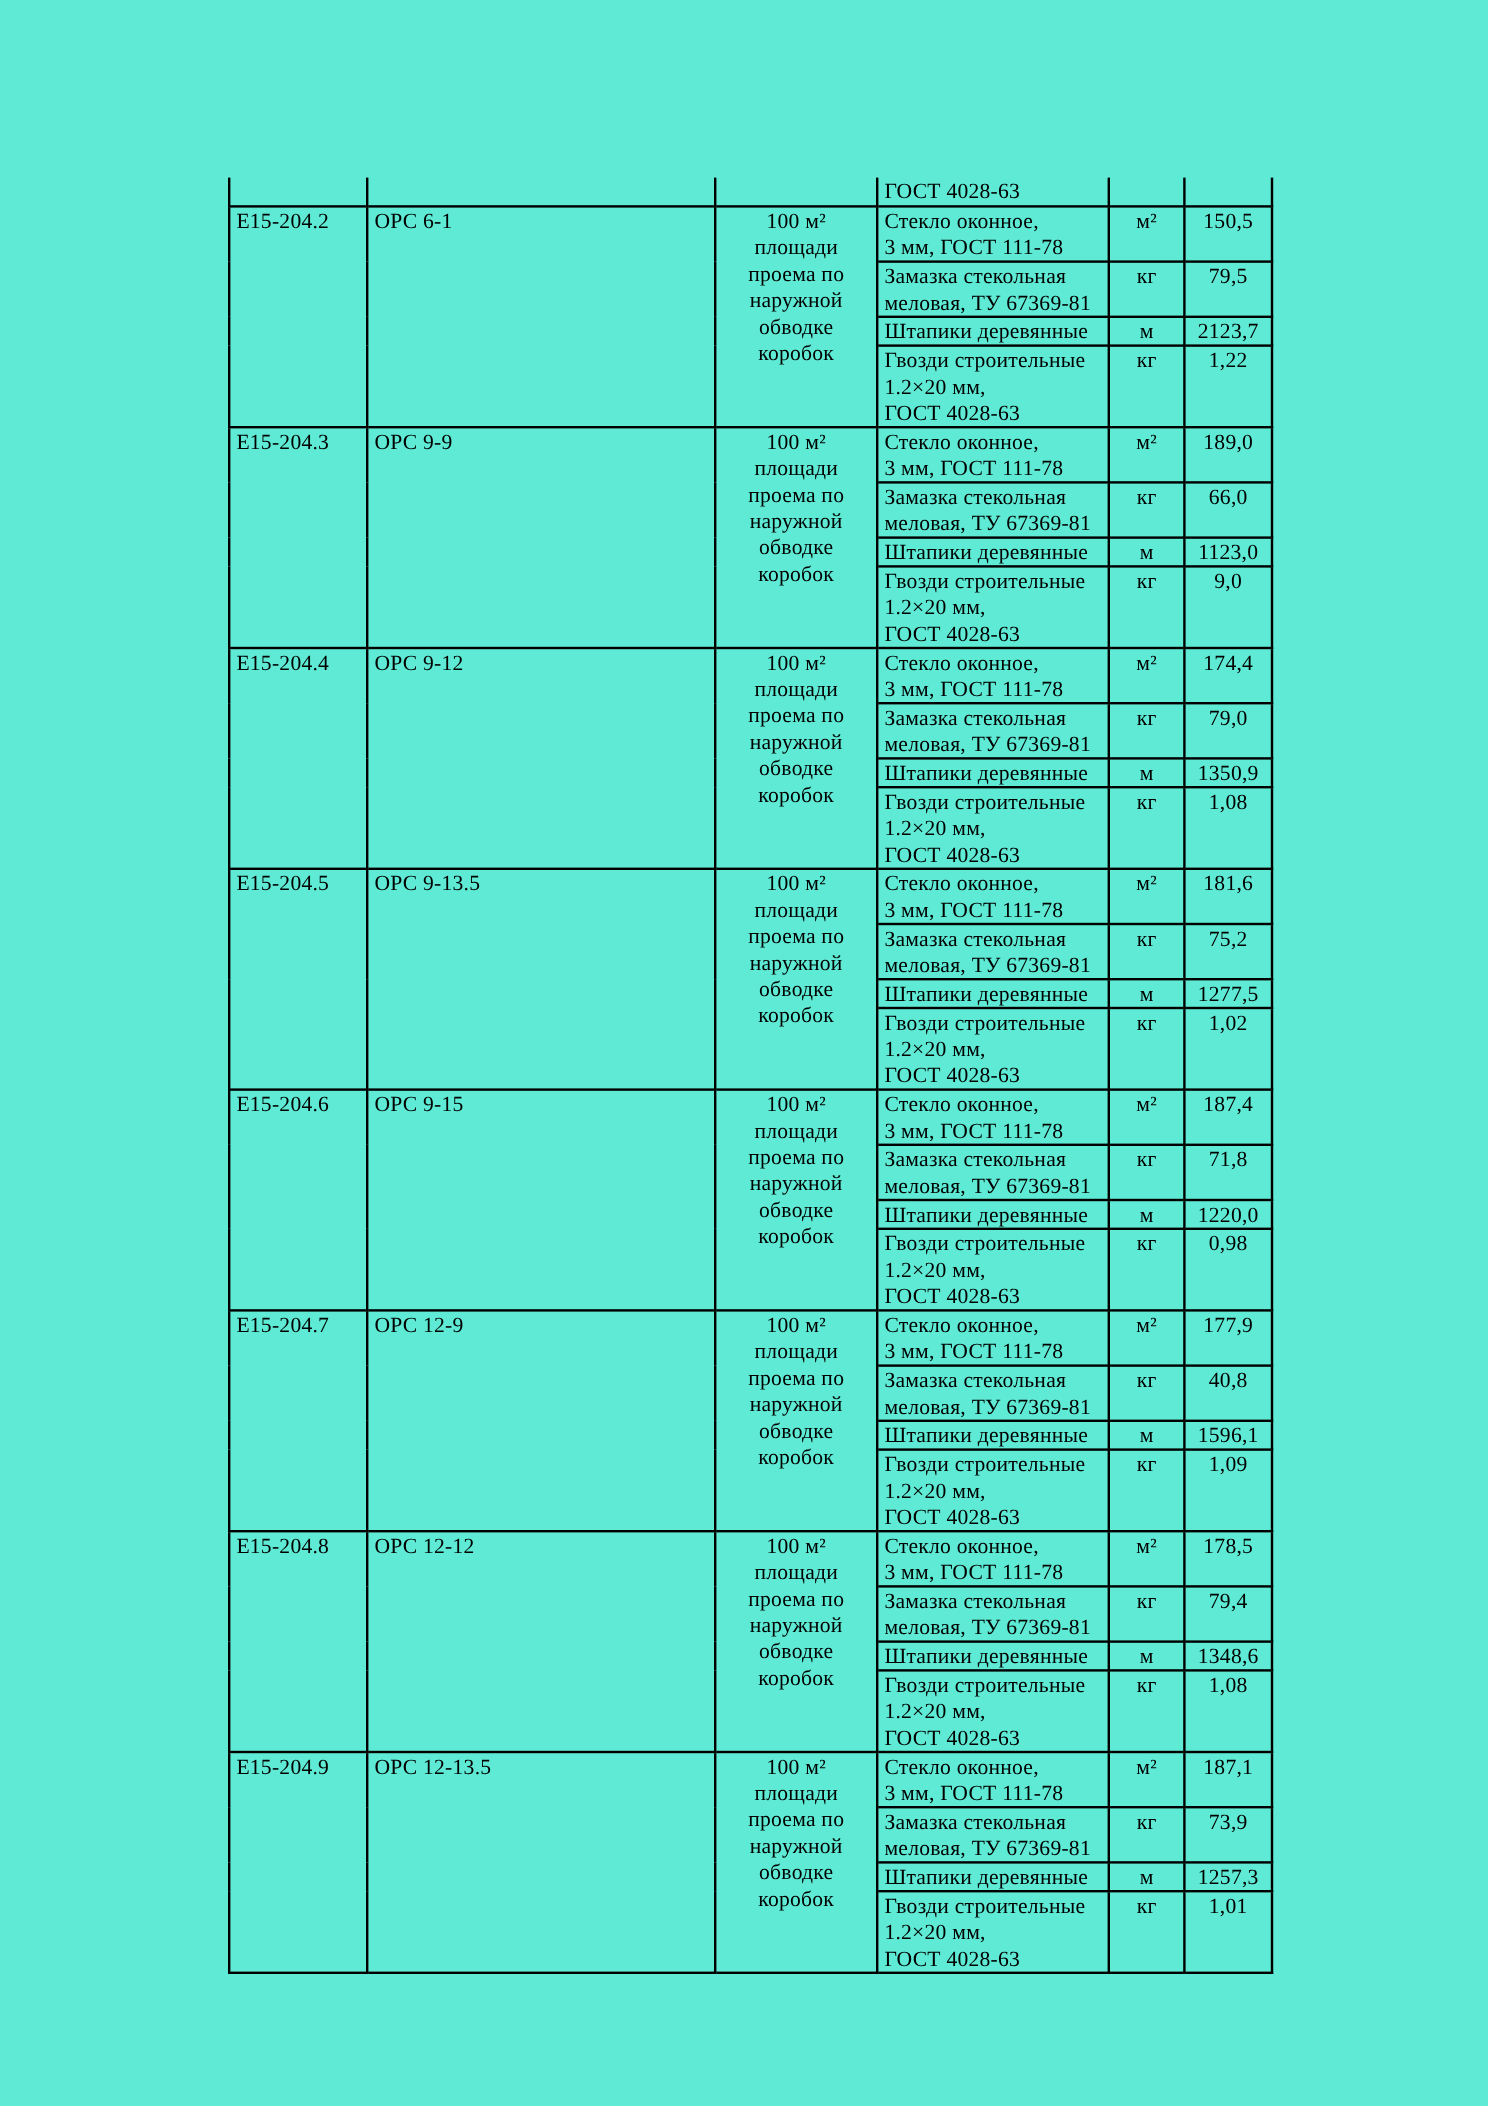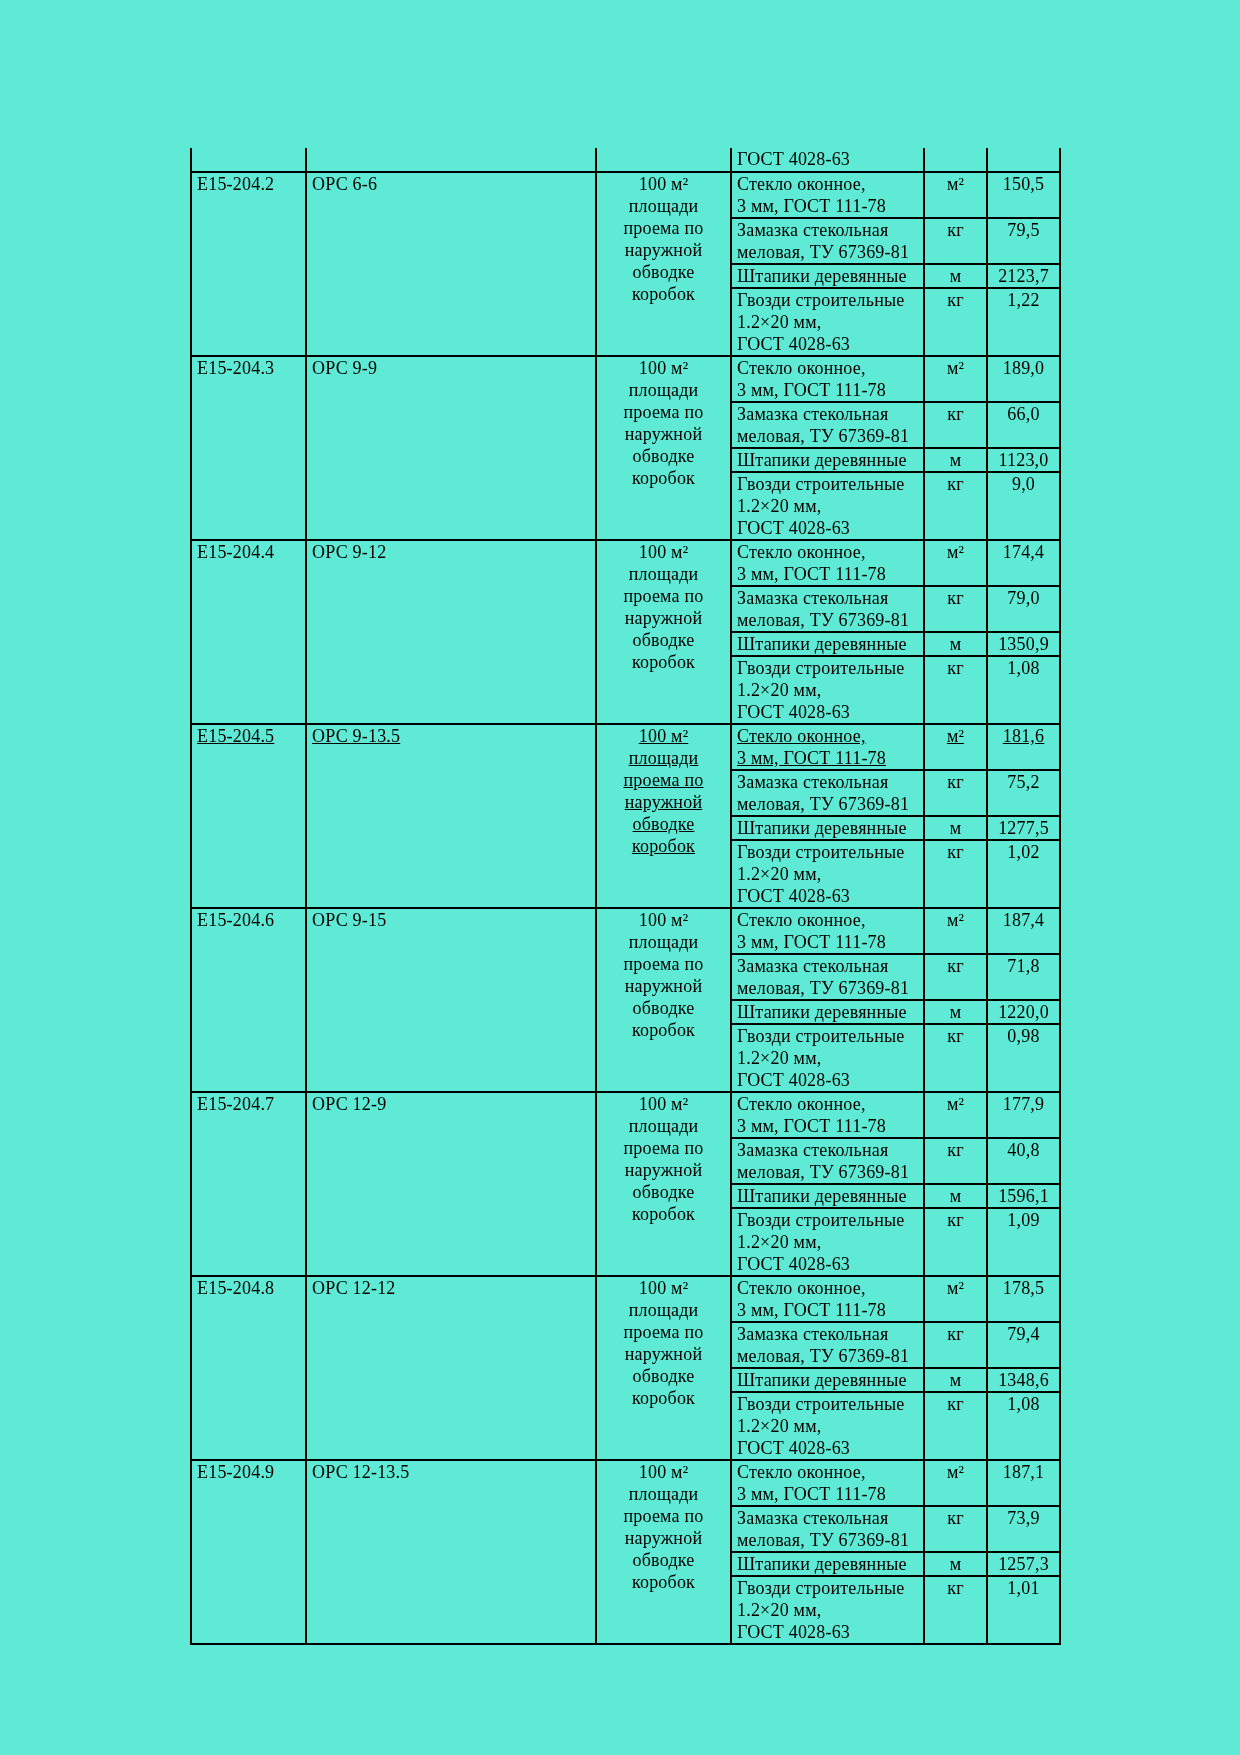--- a/index.html
+++ b/index.html
@@ -77,21 +77,21 @@
         <tr class="cont-row" style="height: 24px;">
           <td class="code-cell"></td>
           <td class="name-cell"></td>
           <td class="unit-measure-cell"></td>
           <td class="material-cell">ГОСТ 4028-63</td>
           <td class="unit-cell"></td>
           <td class="qty-cell"></td>
         </tr>
         <tr style="height: 44px;">
           <td class="code-cell" rowspan="4">Е15-204.2</td>
-          <td class="name-cell" rowspan="4">ОРС 6-6</td>
+          <td class="name-cell" rowspan="4">ОРС 6-1</td>
           <td class="unit-measure-cell" rowspan="4">
             <div class="line">100 м²</div>
             <div class="line">площади</div>
             <div class="line">проема по</div>
             <div class="line">наружной</div>
             <div class="line">обводке</div>
             <div class="line">коробок</div>
           </td>
           <td class="material-cell">
             <div class="line">Стекло оконное,</div>
@@ -201,21 +201,21 @@
         </tr>
         <tr style="height: 66px;">
           <td class="material-cell">
             <div class="line">Гвозди строительные</div>
             <div class="line">1.2×20 мм,</div>
             <div class="line">ГОСТ 4028-63</div>
           </td>
           <td class="unit-cell">кг</td>
           <td class="qty-cell">1,08</td>
         </tr>
-        <tr style="height: 44px; text-decoration: underline;">
+        <tr style="height: 44px;">
           <td class="code-cell" rowspan="4">Е15-204.5</td>
           <td class="name-cell" rowspan="4">ОРС 9-13.5</td>
           <td class="unit-measure-cell" rowspan="4">
             <div class="line">100 м²</div>
             <div class="line">площади</div>
             <div class="line">проема по</div>
             <div class="line">наружной</div>
             <div class="line">обводке</div>
             <div class="line">коробок</div>
           </td>

